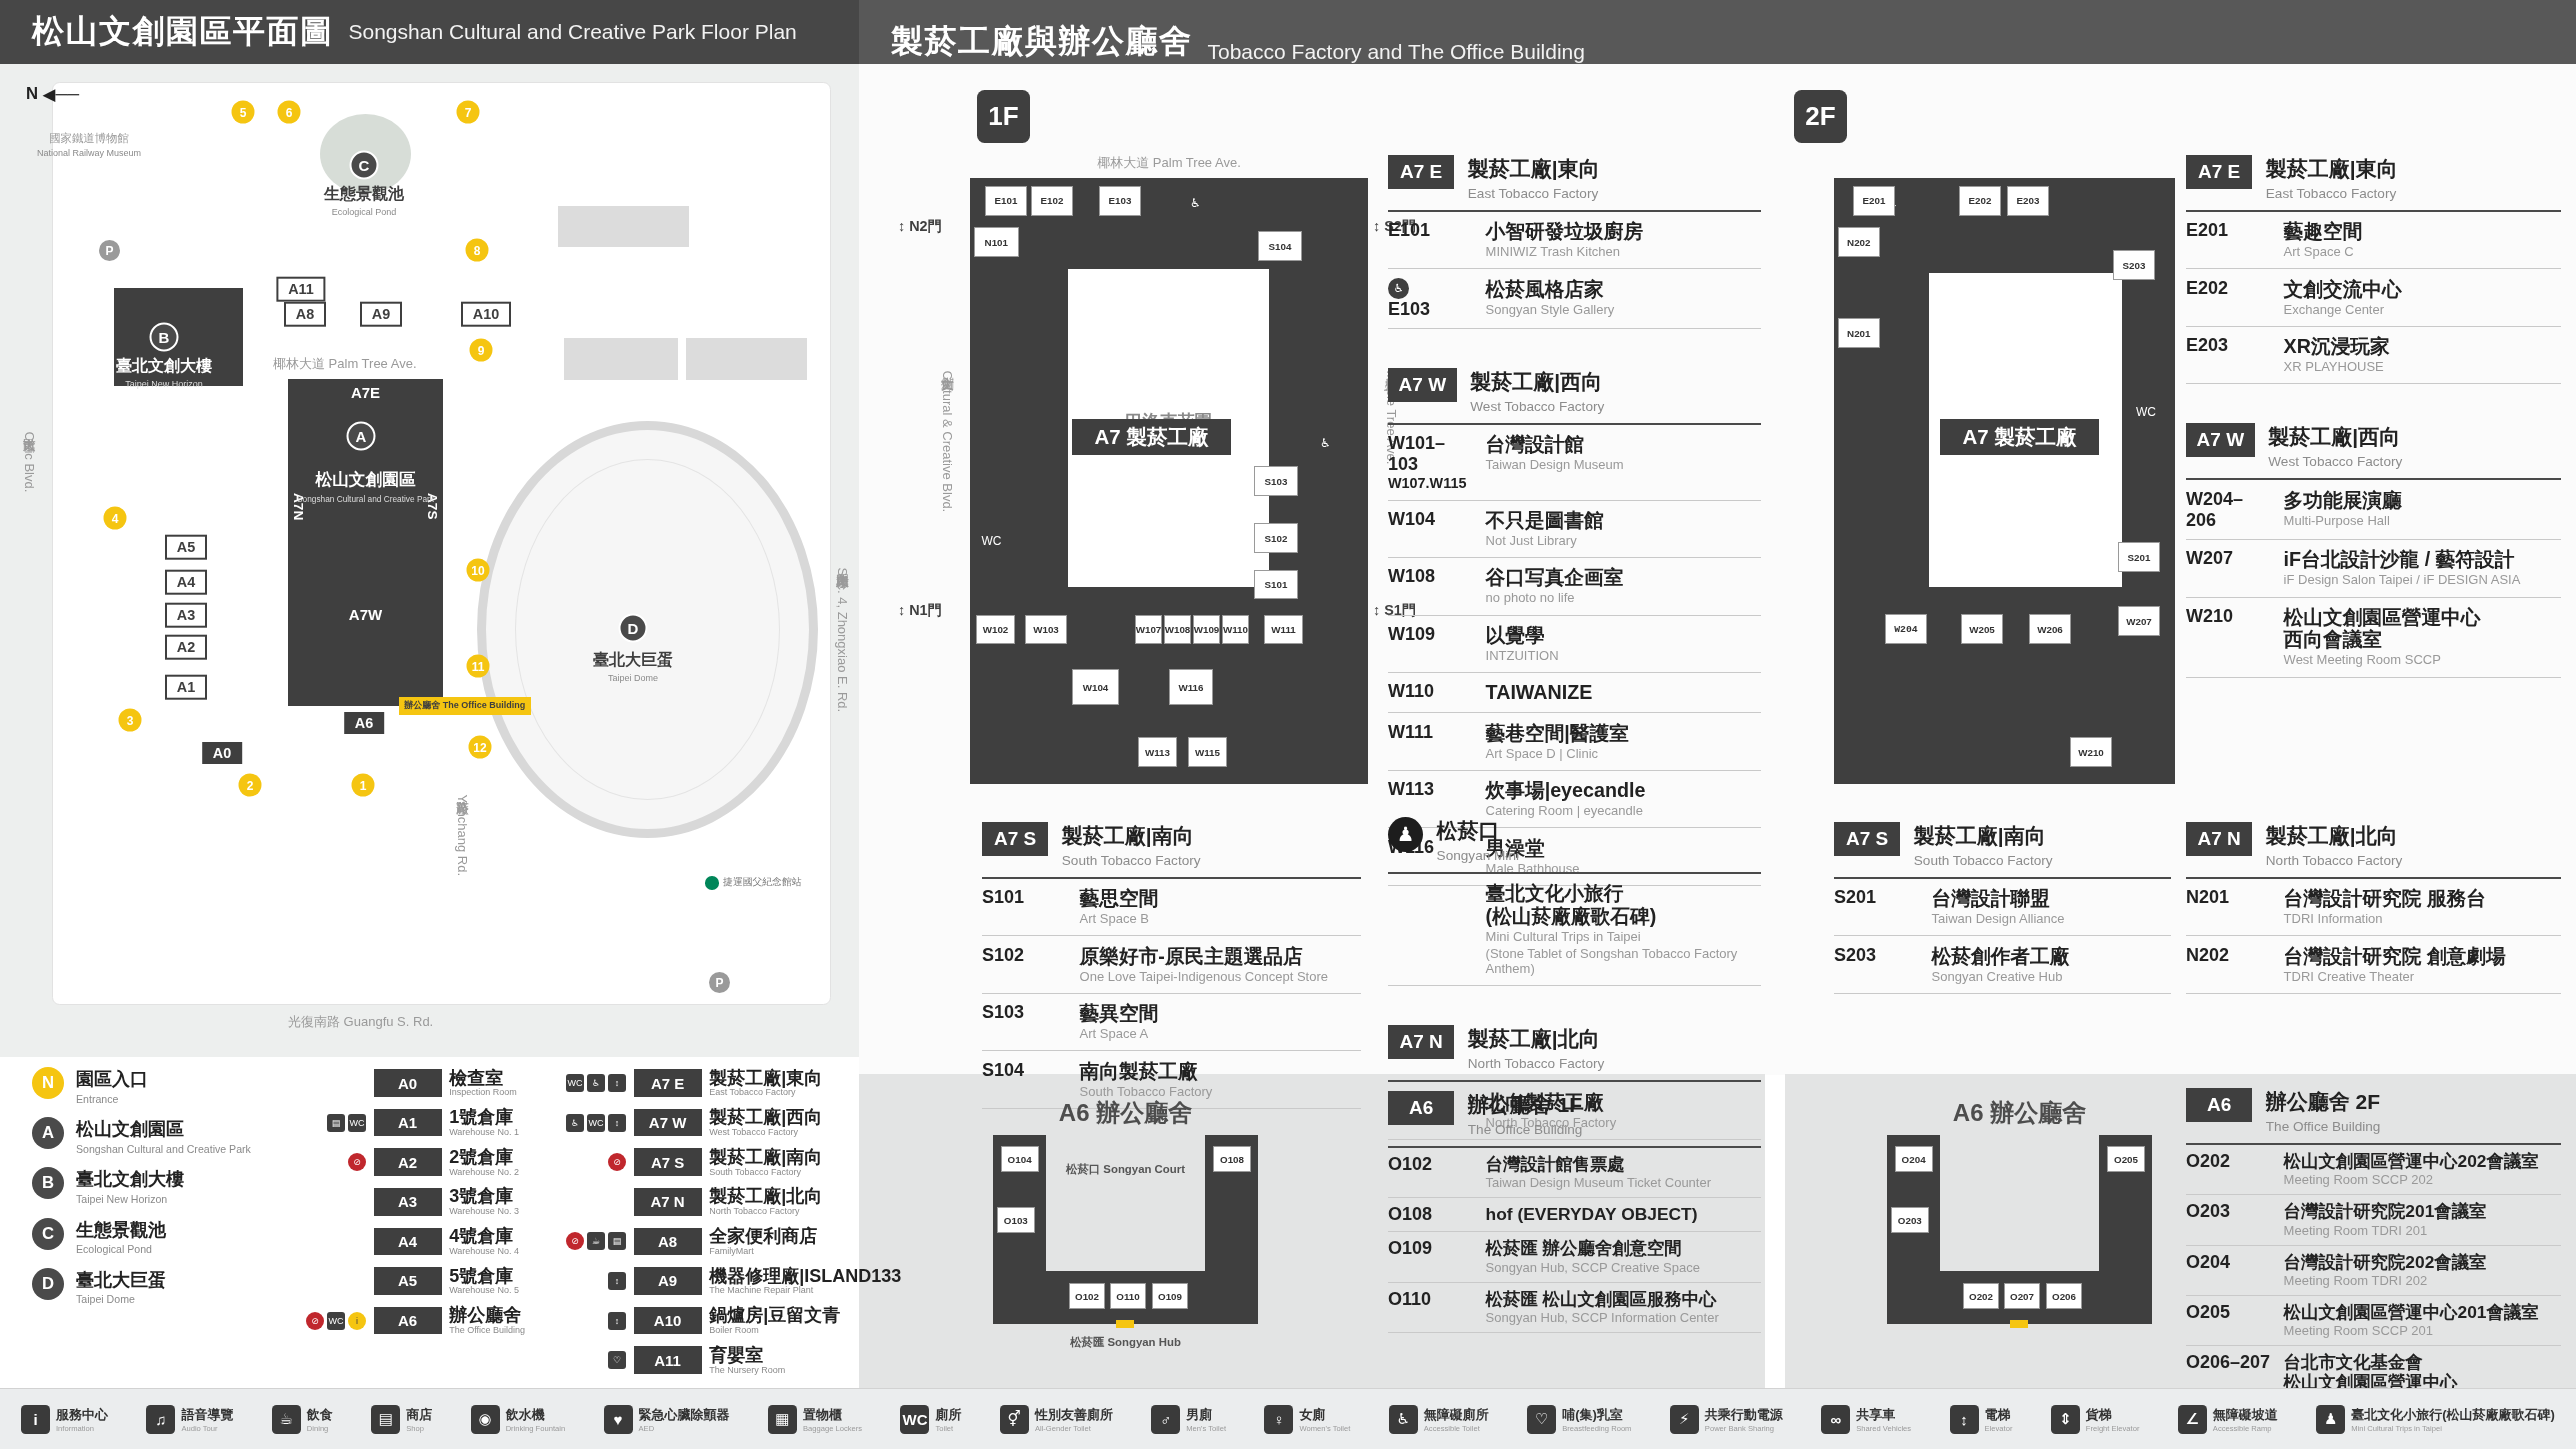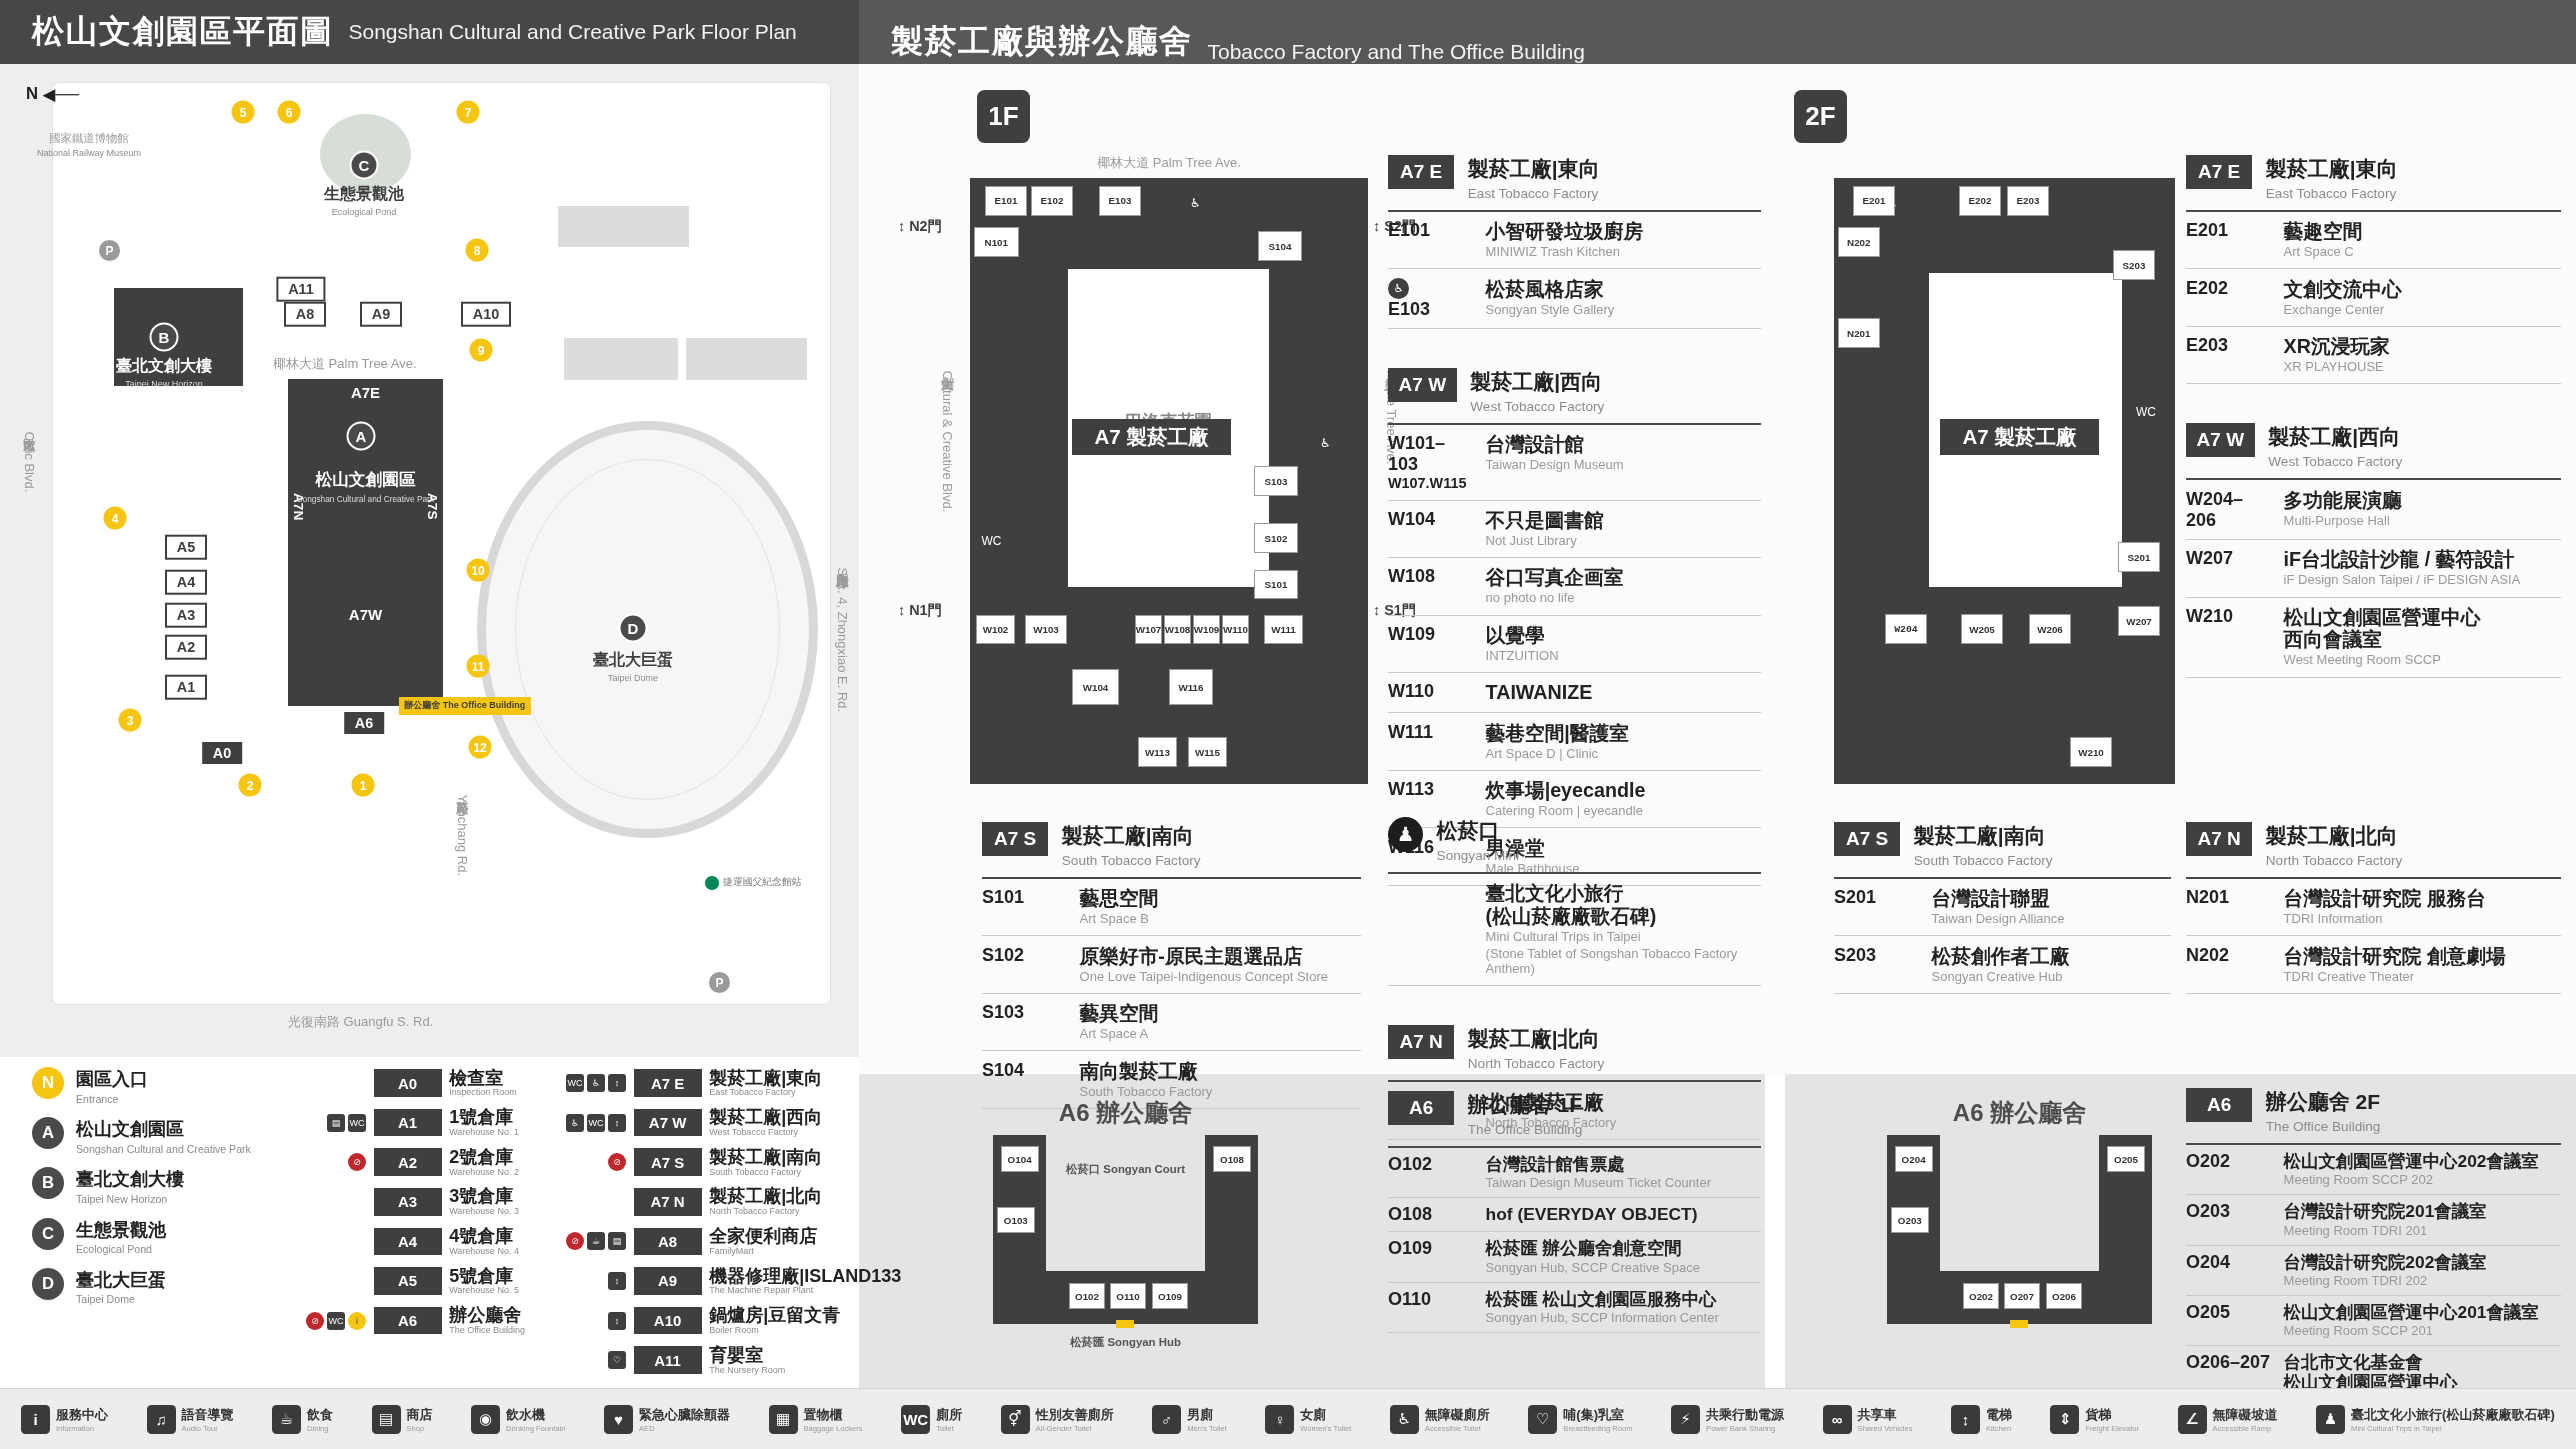--- a/index.html
+++ b/index.html
@@ -1047,21 +1047,21 @@
         <div class="strip-ic">∞</div>
         <div class="">
           <div class="strip-zh">共享車</div>
           <div class="strip-en">Shared Vehicles</div>
         </div>
       </div>
       <div class="strip-item">
         <div class="strip-ic">↕</div>
         <div class="">
           <div class="strip-zh">電梯</div>
-          <div class="strip-en">Kitchen</div>
+          <div class="strip-en">Elevator</div>
         </div>
       </div>
       <div class="strip-item">
         <div class="strip-ic">⇕</div>
         <div class="">
           <div class="strip-zh">貨梯</div>
           <div class="strip-en">Freight Elevator</div>
         </div>
       </div>
       <div class="strip-item">

